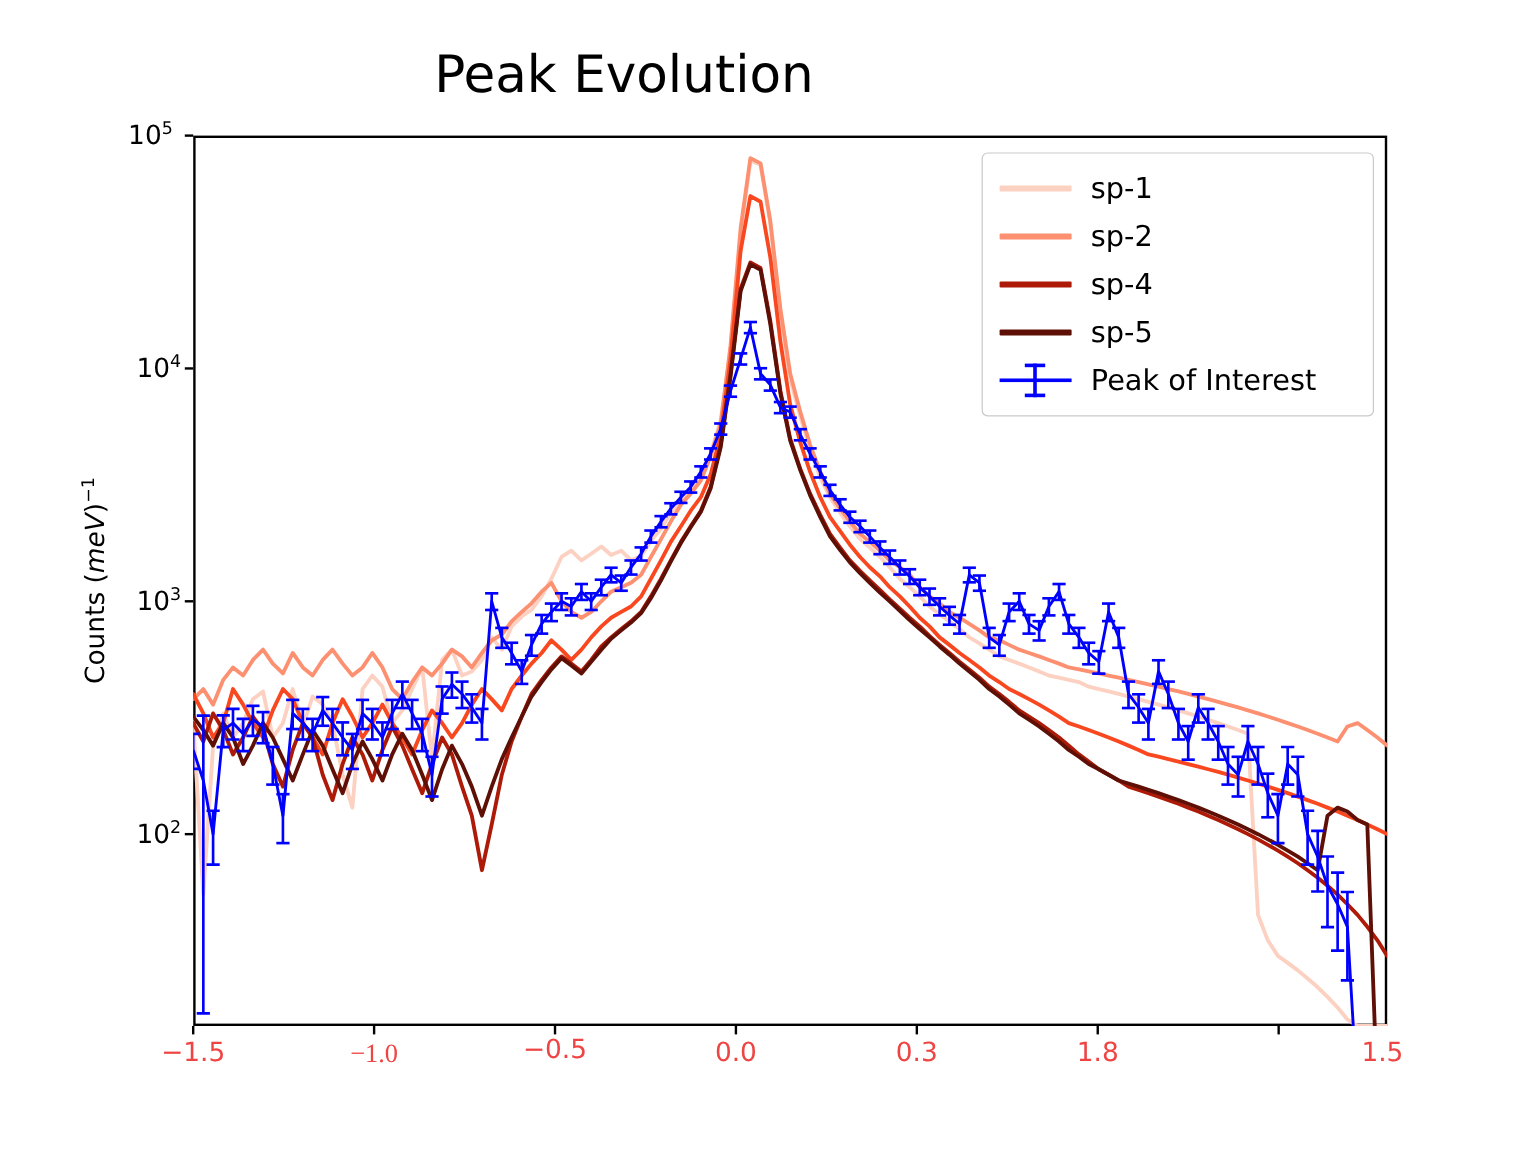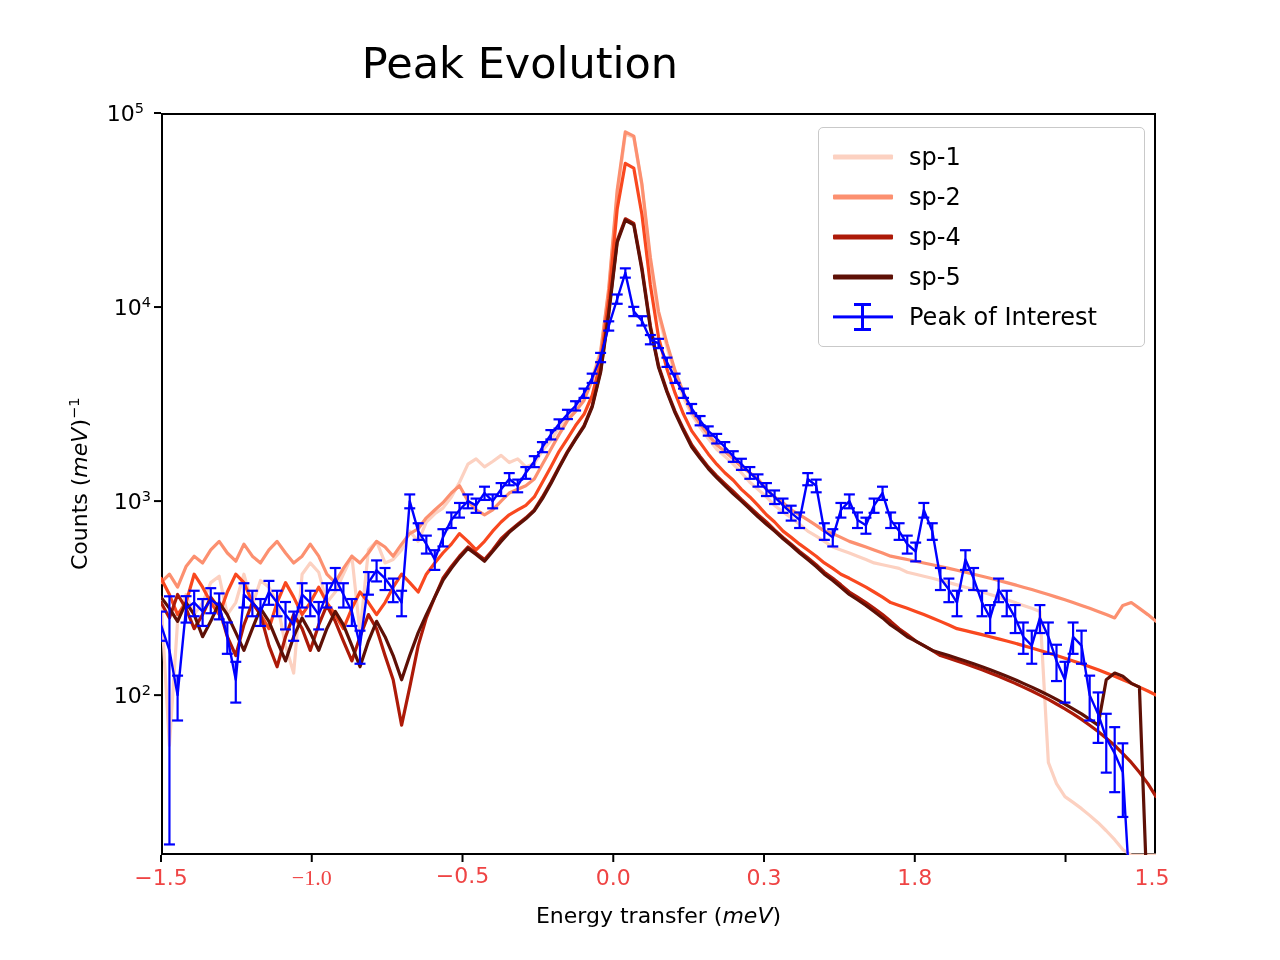--- a/index.html
+++ b/index.html
@@ -414,21 +414,20 @@
         <line x1="161" y1="501.08457537444383" x2="154" y2="501.08457537444383" stroke="#000" stroke-width="2"></line>
         <line x1="161" y1="307.0422876872219" x2="154" y2="307.0422876872219" stroke="#000" stroke-width="2"></line>
         <line x1="161" y1="113" x2="154" y2="113" stroke="#000" stroke-width="2"></line>
       </g>
     </svg>
 
   <div id="ylabel-wrap" style="left: 66px; top: 570px;">
     <div class="ylab" id="ylabel" style="transform:rotate(-90deg);">Counts (<span class="it">meV</span>)<sup>−1</sup></div>
   </div>
 
-  <div id="xlabel">Energy transfer (<span class="it">meV</span>)</div>
 
   <div id="xticks">
       <div class="xtick-lbl" style="left: 161px; top: 865px;">−1.5</div>
       <div class="xtick-lbl" style="left: 311.758px; top: 865px; font-family: Liberation Serif, serif;">−1.0</div>
       <div class="xtick-lbl" style="left: 462.515px; top: 835px; margin-top: 28px;">−0.5</div>
       <div class="xtick-lbl" style="left: 613.273px; top: 865px; text-align: right;">0.0</div>
       <div class="xtick-lbl" style="left: 764.03px; top: 865px;">0.3</div>
       <div class="xtick-lbl" style="left: 914.788px; top: 865px;">1.8</div>
       <div class="xtick-lbl" style="left: 1125px; top: 865px; margin-left: 27px;">1.5</div>
     </div>

